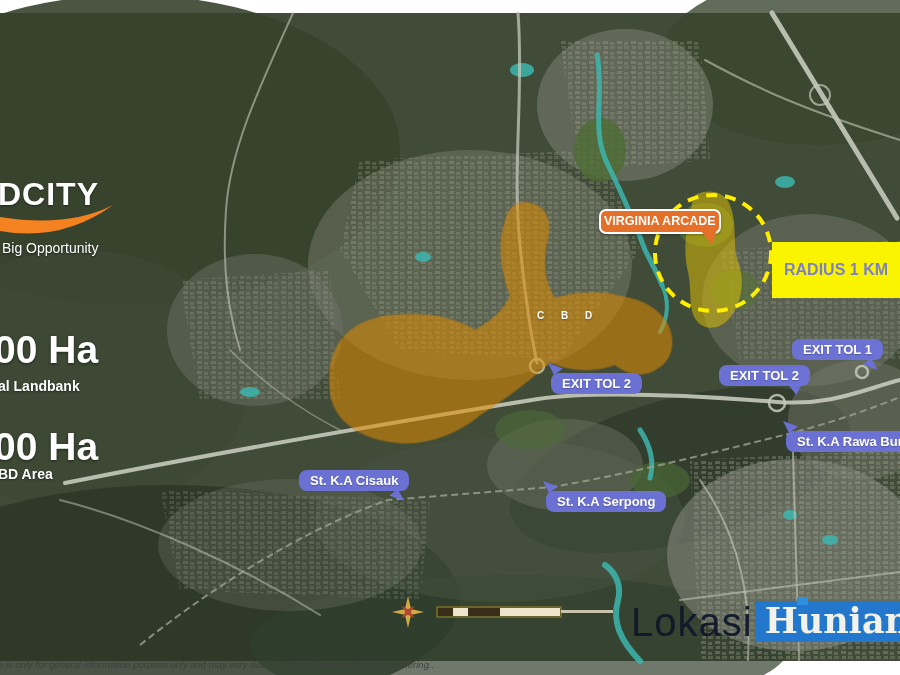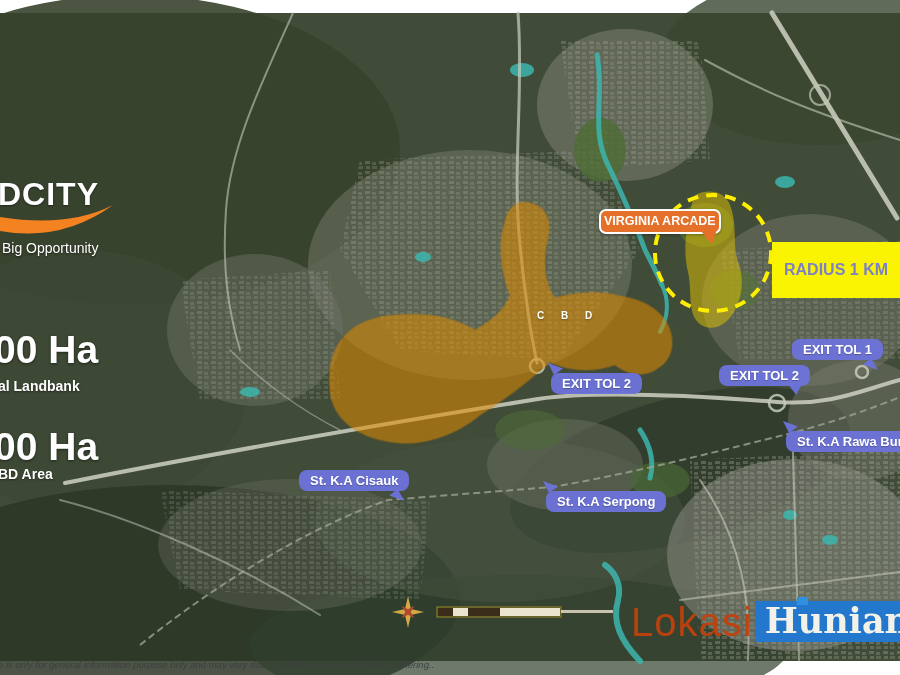--- a/index.html
+++ b/index.html
@@ -43,21 +43,21 @@
   }
   .arcade .tail{background:#e4702a;width:16px;height:14px;bottom:-13px;right:2px;clip-path:polygon(0 0,100% 0,70% 100%);}
 
   .radius{
     position:absolute;left:772px;top:242px;background:#fbf400;color:#7b80c8;
     font-weight:bold;font-size:16px;line-height:1;padding:20px 12px;white-space:nowrap;
   }
 
   
   .wm{left:631px;top:601px;display:flex;align-items:center;}
-  .wm-lokasi{color:#c2410c;font-size:40px;line-height:1;letter-spacing:1px;opacity:.95;}
+  .wm-lokasi{color:#0f172a;font-size:40px;line-height:1;letter-spacing:1px;opacity:.95;}
   .wm-box{background:#2377cc;margin-left:2px;padding:2px 10px 4px 10px;position:relative;}
   .wm-hunian{font-family:"DejaVu Serif","Liberation Serif",serif;font-weight:bold;font-size:35px;line-height:1;color:#f2f2ea;}
   .wm-square{position:absolute;width:11px;height:8px;background:#2f8fe0;top:-4px;left:42px;}
 
   .disclaimer{left:-2px;top:659px;font-size:9.5px;font-style:italic;color:#3f3f3f;}
 </style>
 </head>
 <body>
 
 <div class="stage">

